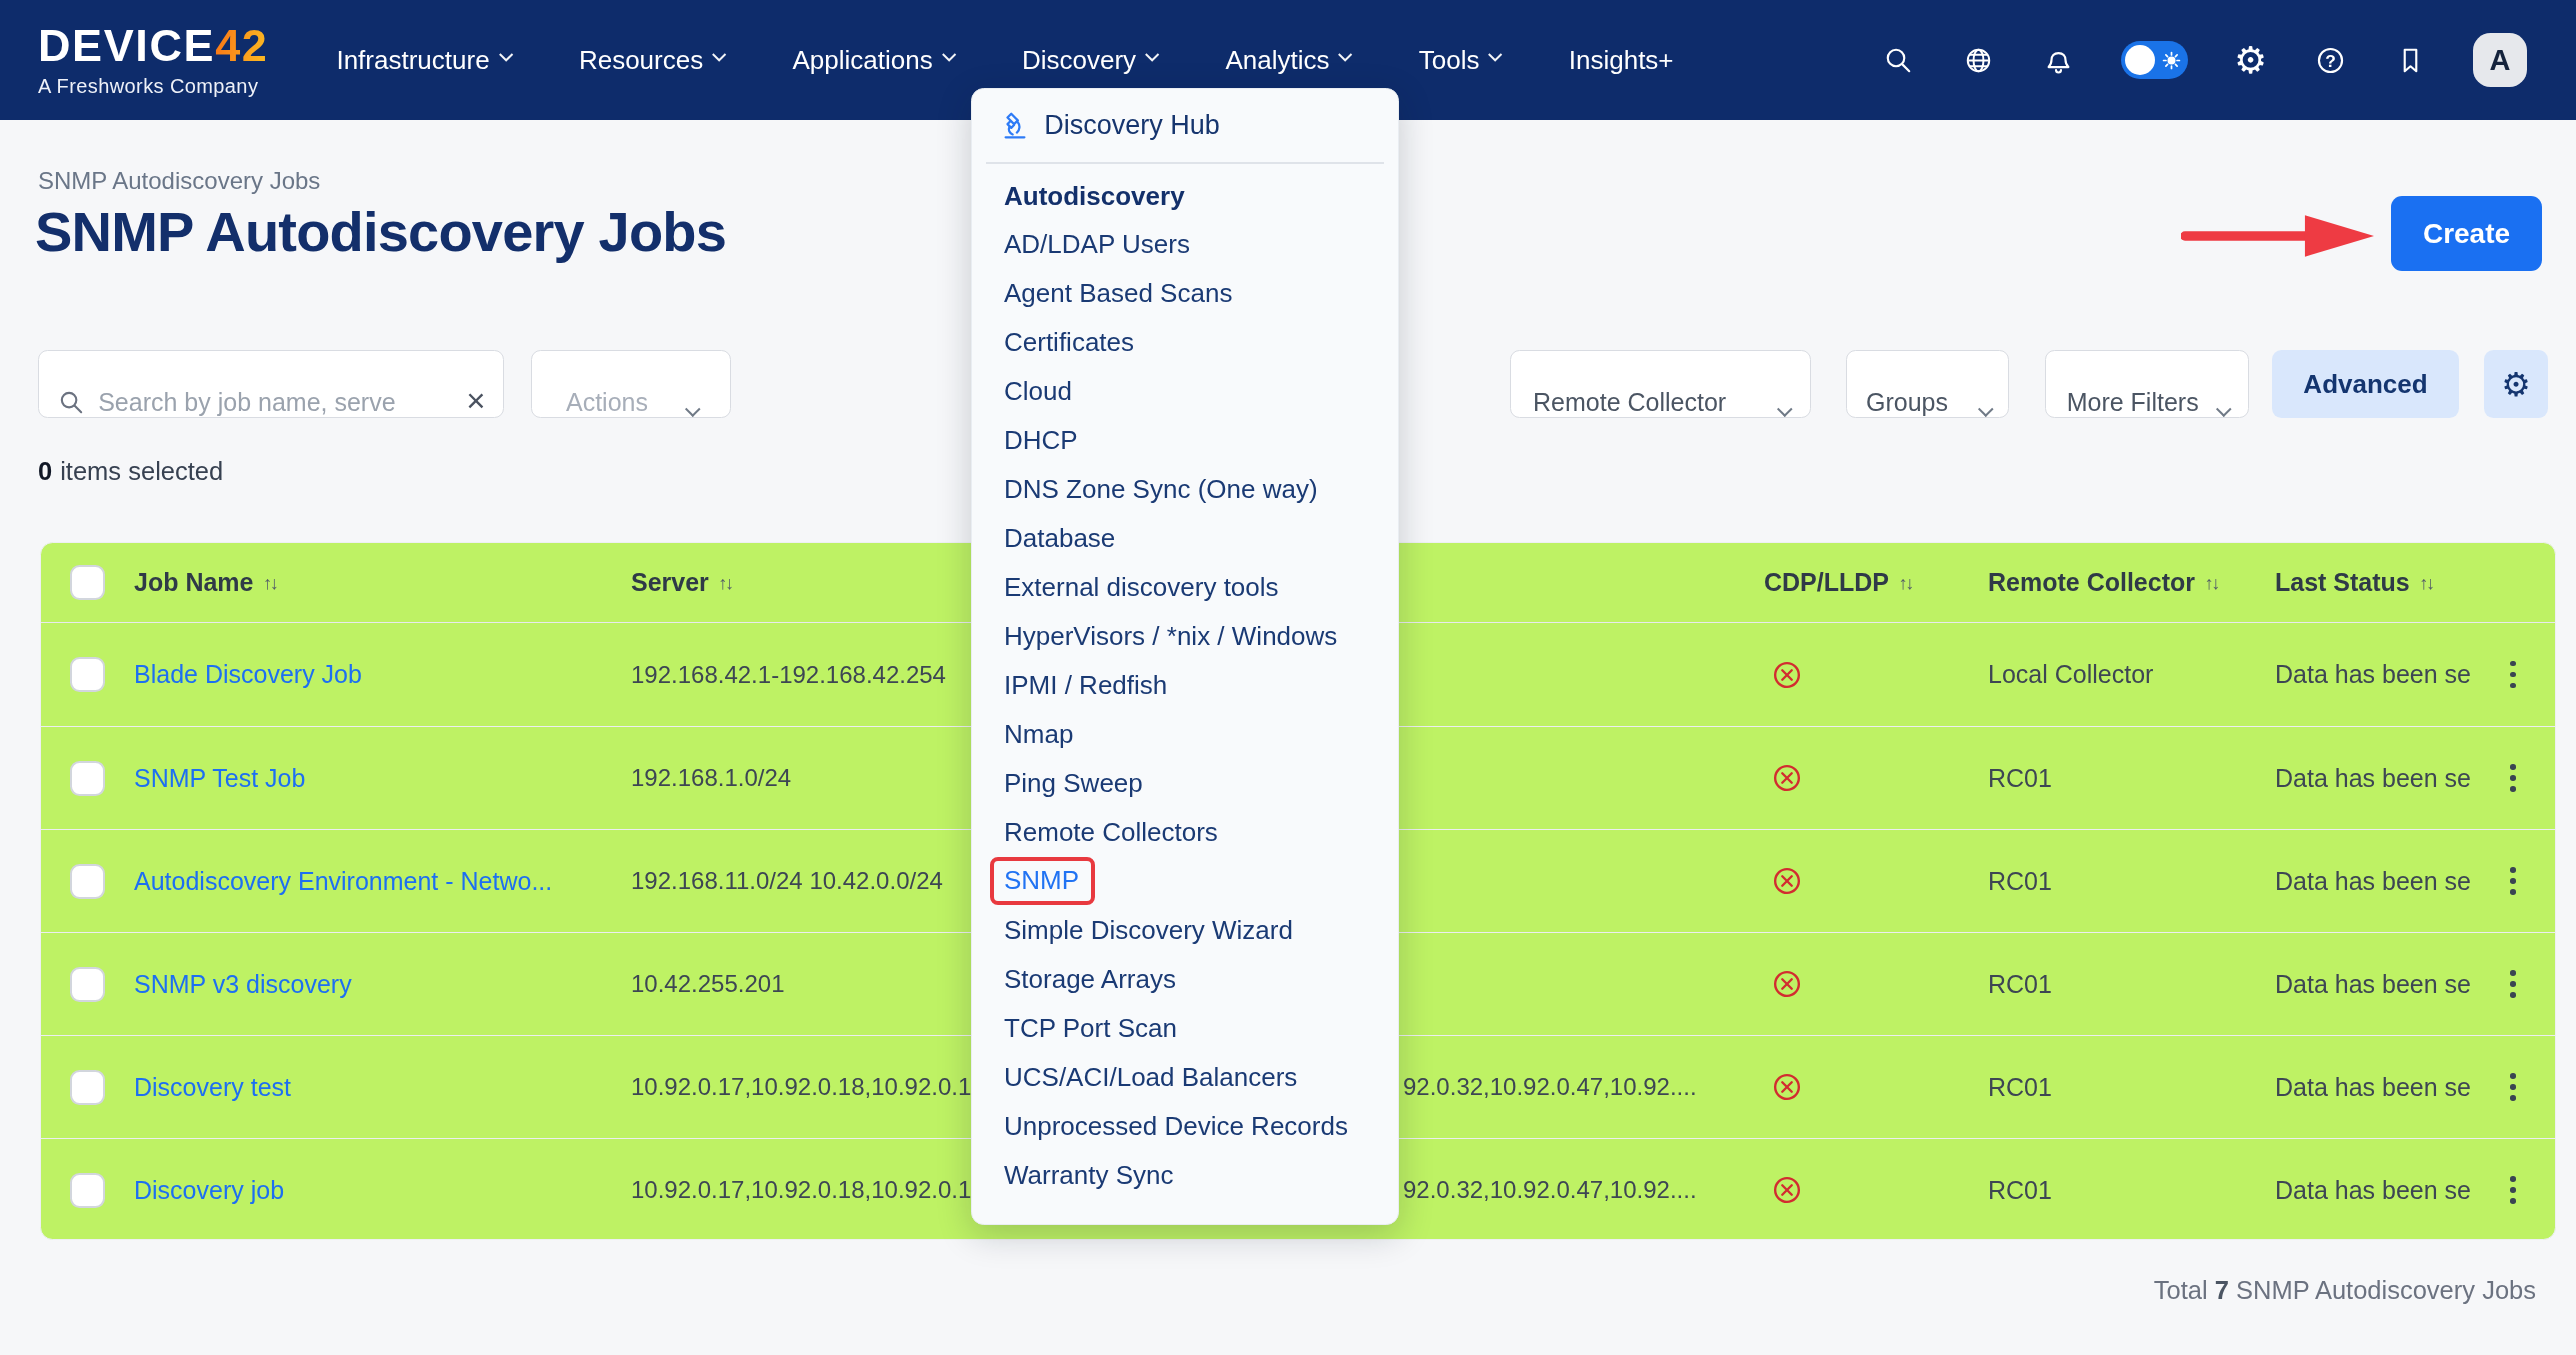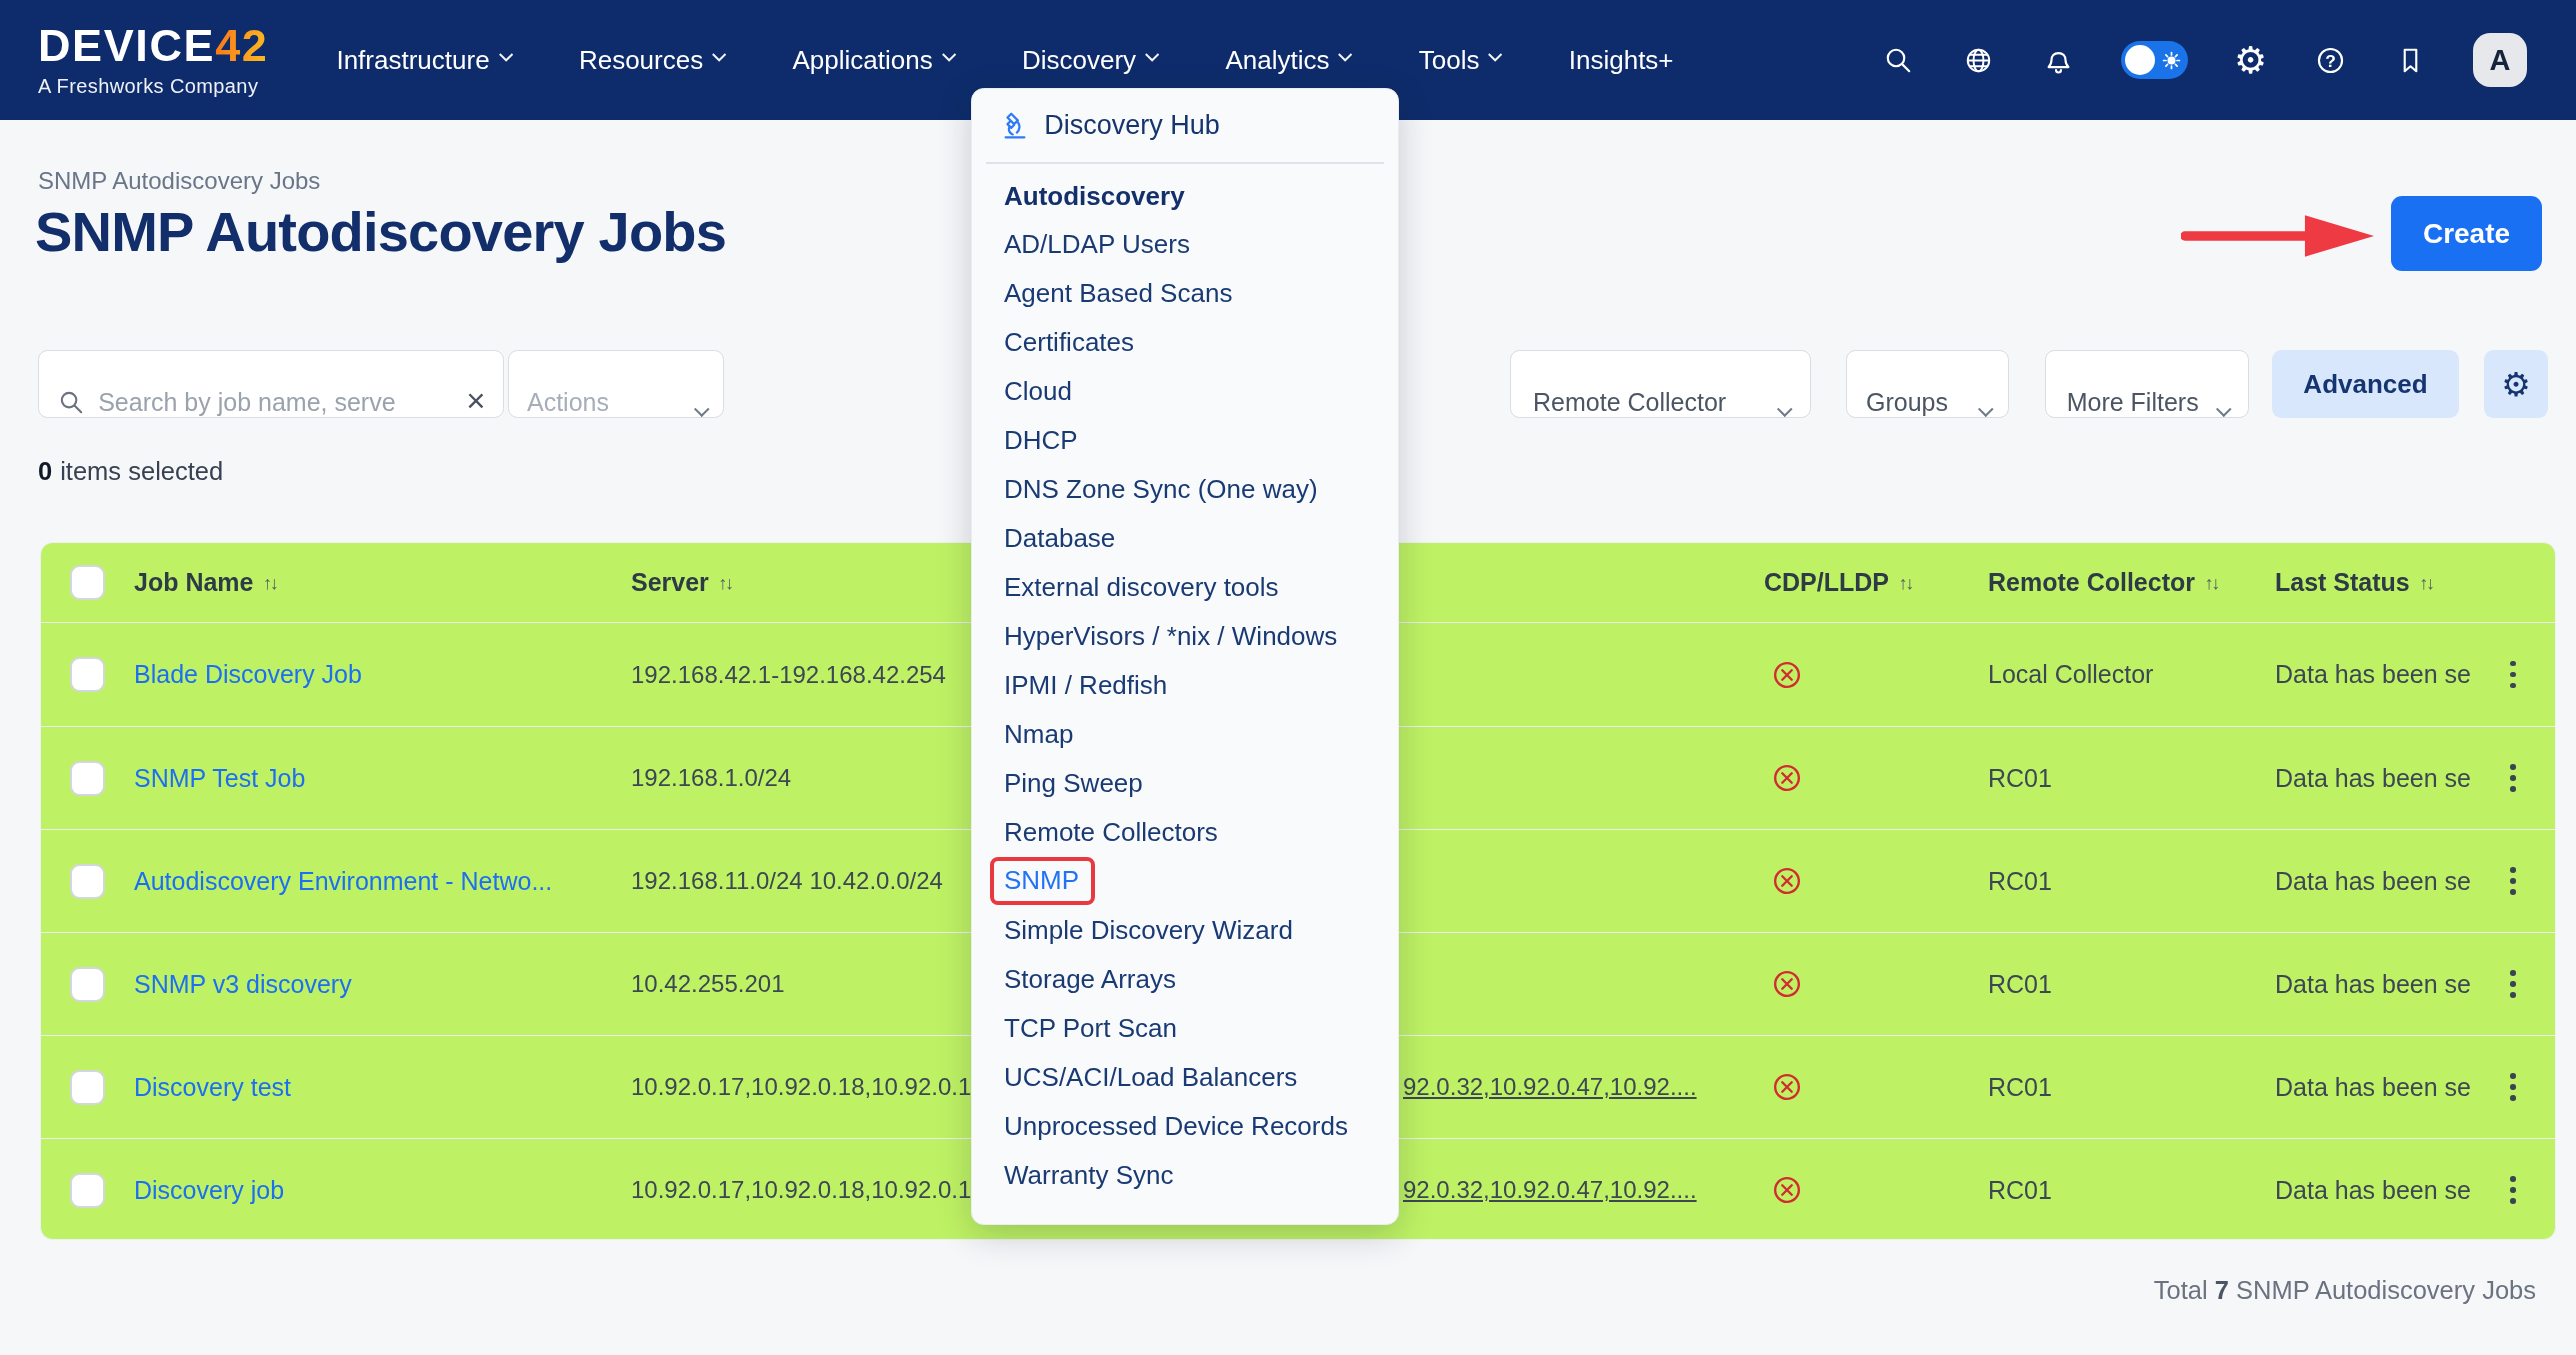--- a/index.html
+++ b/index.html
@@ -30,21 +30,21 @@
   .page-title { position:absolute; left:35px; top:199px; font-size:56px; font-weight:800; color:#132f6b; letter-spacing:-0.8px; }
   .create-btn { position:absolute; left:2391px; top:196px; width:151px; height:75px; background:#1a70f2; border-radius:11px; color:#ffffff; font-size:28px; font-weight:600; display:flex; align-items:center; justify-content:center; cursor:pointer; }
   .arrow-annot { position:absolute; left:2181px; top:212px; width:197px; height:48px; }
 
   
   .fbox { position:absolute; top:350px; height:68px; background:#ffffff; border:1.6px solid #d9dce2; border-radius:9.5px; display:flex; align-items:flex-end; }
   .search-box { left:38px; width:466px; padding:0 17.5px; gap:12.7px; }
   .search-box input { border:none; outline:none; background:transparent; font-family:inherit; font-size:25px; color:#3d4653; width:334px; }
   .search-box input::placeholder { color:#9aa2ad; }
   .clear-x { font-size:33px; color:#4a5260; margin-left:auto; cursor:pointer; line-height:1; }
-  .actions-box { left:508px; width:216px; padding:0 18px; justify-content:space-between; cursor:pointer; }
+  .actions-box { left:531px; width:200px; padding:0 34px; justify-content:space-between; cursor:pointer; }
   .actions-label { font-size:25px; color:#a7aeb9; }
   .dd-chev { width:11px; height:11px; border-right:2.4px solid #707a87; border-bottom:2.4px solid #707a87; transform:rotate(45deg) translateY(-3.2px); }
   .filt-label { font-size:25px; color:#4b5563; }
   .rc-box { left:1510px; width:301px; padding:0 22px; justify-content:space-between; cursor:pointer; }
   .groups-box { left:1846px; width:163px; padding:0 19px; justify-content:space-between; cursor:pointer; }
   .more-box { left:2045px; width:204px; padding:0 20.7px; justify-content:space-between; cursor:pointer; }
   .advanced-btn { position:absolute; left:2272px; top:350px; width:187px; height:68px; background:#d9e7fc; border-radius:9.5px; display:flex; align-items:center; justify-content:center; font-size:26px; font-weight:700; color:#14356f; cursor:pointer; }
   .gear-btn { position:absolute; left:2484px; top:350px; width:64px; height:68px; background:#d9e7fc; border-radius:9.5px; display:flex; align-items:center; justify-content:center; cursor:pointer; }
   .gear-btn span { font-size:33px; color:#14356f; }
 
@@ -58,21 +58,21 @@
   .trow + .trow { border-top:1.6px solid #eceef1; }
   .cell { position:absolute; top:0; bottom:0; display:flex; align-items:center; white-space:nowrap; }
   .hlabel { font-size:25px; font-weight:700; color:#2f3a47; display:flex; align-items:center; gap:9.5px; cursor:pointer; }
   .sort { font-size:18.3px; color:#525c68; letter-spacing:-2.4px; font-weight:400; }
   .cb { width:35px; height:35px; border:2.4px solid #d2d6dd; border-radius:9.5px; background:#fff; cursor:pointer; }
   .joblink { font-size:25px; color:#1d6ff2; cursor:pointer; }
   .servertxt { font-size:24px; color:#3d4653; }
   .rctxt, .statustxt { font-size:25px; color:#3d4653; }
   .kebab { display:flex; flex-direction:column; gap:5.6px; cursor:pointer; padding:6.4px; }
   .kebab i { width:5.6px; height:5.6px; border-radius:50%; background:#3a4552; }
-  .server-frag { position:absolute; left:1362px; top:0; bottom:0; display:flex; align-items:center; font-size:24px; color:#3d4653; white-space:nowrap;text-decoration:underline; }
+  .server-frag { position:absolute; left:1362px; top:0; bottom:0; display:flex; align-items:center; font-size:24px; color:#3d4653; white-space:nowrap; }
 
   .footer-total { position:absolute; right:40px; top:1276px; font-size:25.5px; color:#6b7280; }
   .footer-total b { color:#4b5563; font-weight:700; }
 
   
   .menu-panel { position:absolute; left:971px; top:88px; width:428px; background:#f8fafc; border:0.8px solid #e9edf2; border-radius:12.7px; box-shadow:0 9.5px 35px rgba(16,24,40,.20); z-index:60; padding-bottom:24px; }
   .hub-row { height:73px; display:flex; align-items:center; gap:14.3px; padding-left:28px; cursor:pointer; }
   .hub-label { font-size:27px; color:#16356e; font-weight:500; }
   .menu-divider { height:1.6px; background:#dfe3e9; margin:0 14.3px; }
   .menu-heading { height:56px; display:flex; align-items:flex-end; padding:0 0 8px 32px; font-size:26px; font-weight:700; color:#13306b; }

